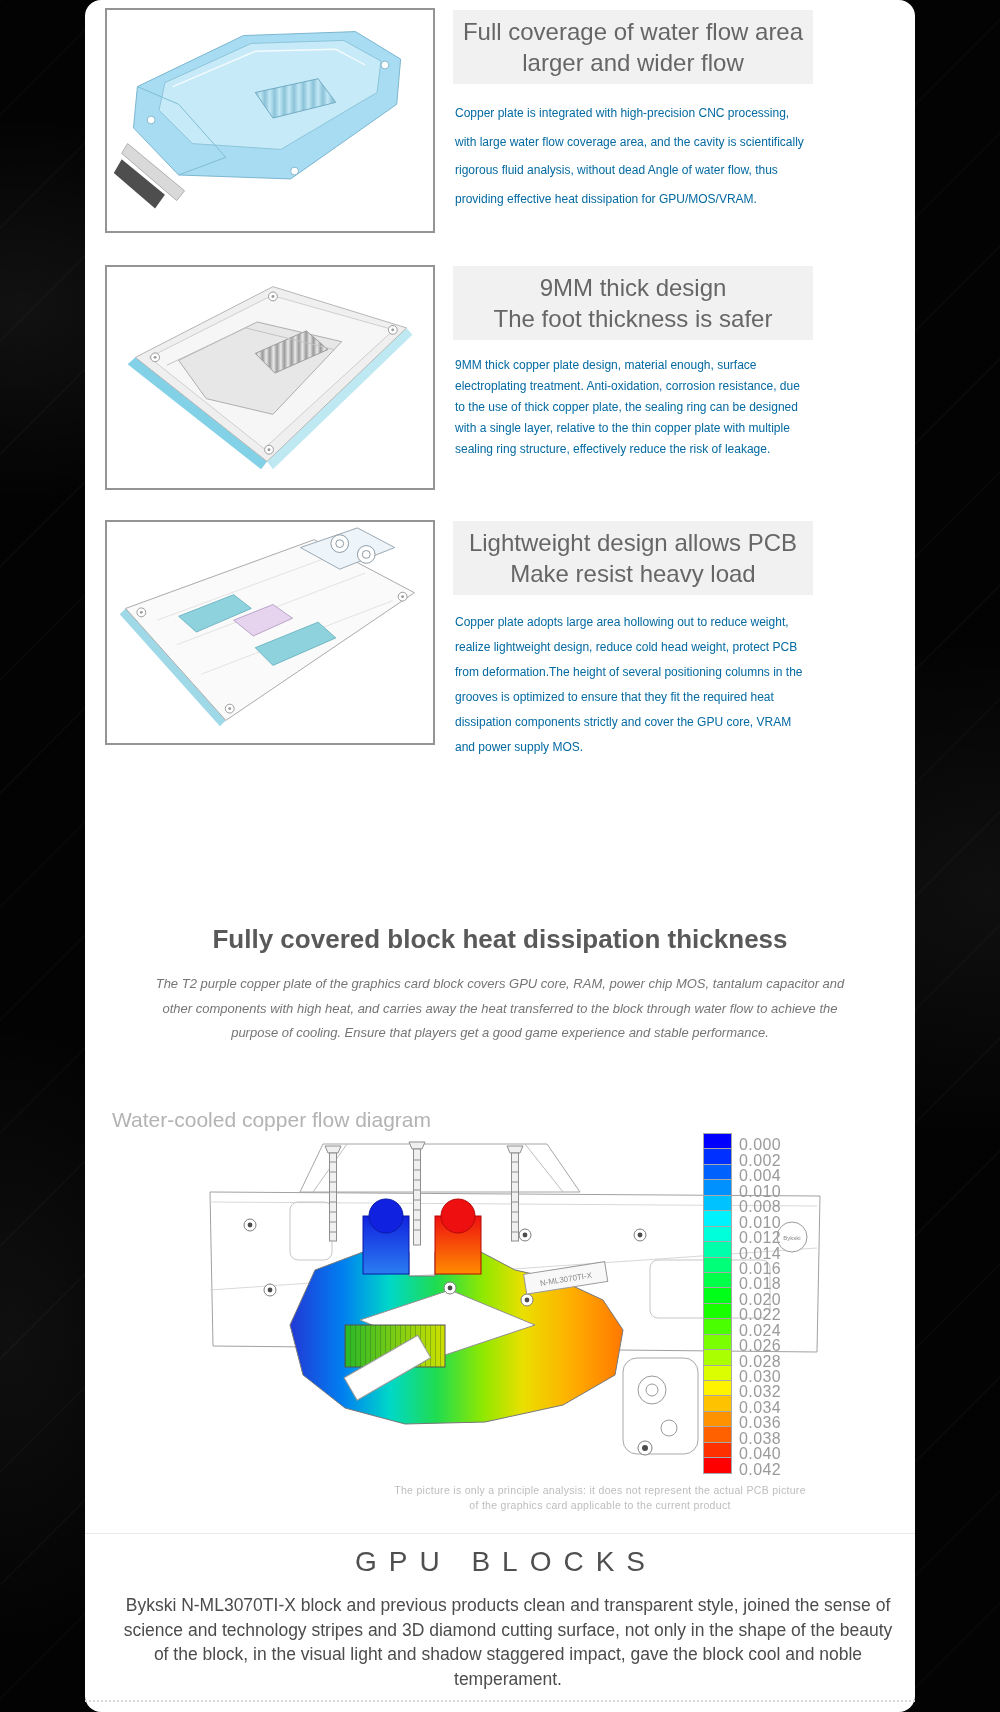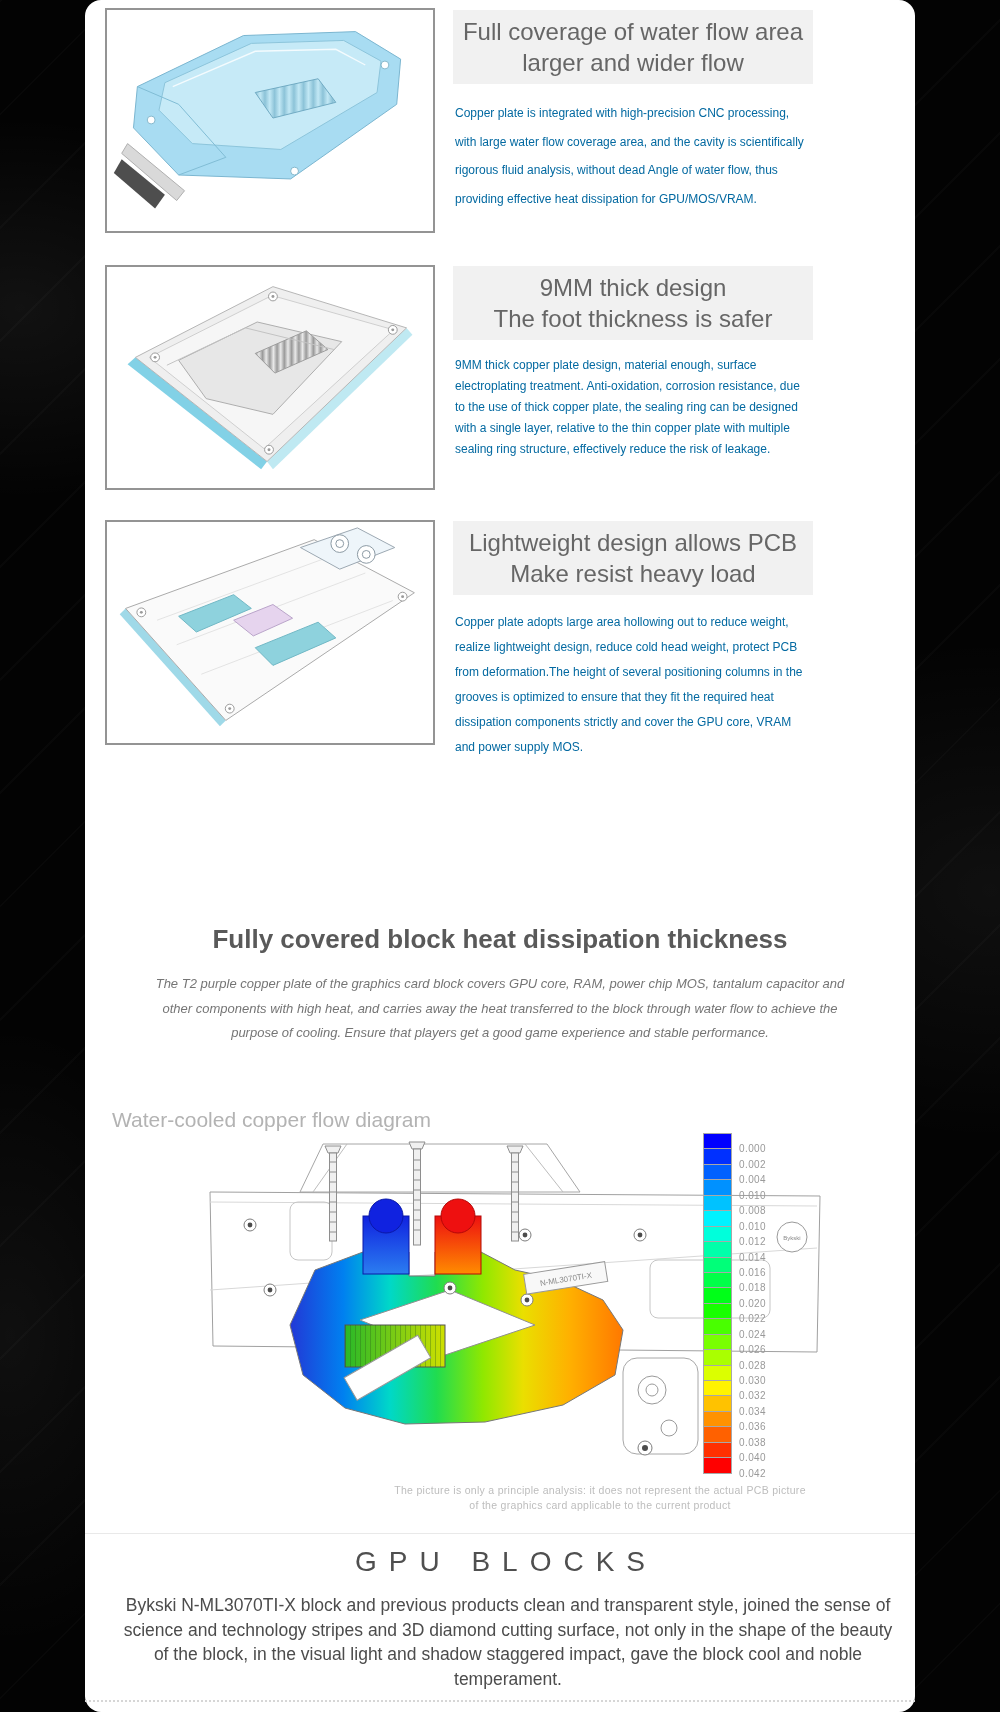--- a/index.html
+++ b/index.html
@@ -29,21 +29,21 @@
   .principle h2{font-size:26px;color:#595959;margin:0 0 17px;font-weight:bold;}
   .principle p{font-size:13px;color:#757575;line-height:24.5px;margin:0 auto;width:700px;font-style:italic;}
 
   
   .diagram-label{position:absolute;left:27px;top:1108px;font-size:21px;color:#b3b3b3;}
   .flow-svg{position:absolute;left:110px;top:1140px;}
   .legend{position:absolute;left:618px;top:1133px;z-index:3;}
   .lg-row{position:relative;width:29px;height:16.45px;margin-top:-1px;}
   .lg-row:first-child{margin-top:0;}
   .lg-sw{width:100%;height:100%;border:1px solid #a8a8a8;box-sizing:border-box;}
-  .lg-lb{position:absolute;left:36px;bottom:-5px;font-size:10px;color:#9a9a9a;
+  .lg-lb{position:absolute;left:36px;bottom:-5px;font-size:16px;color:#9a9a9a;
          letter-spacing:.4px;white-space:nowrap;}
   .disclaimer{position:absolute;left:200px;top:1483px;width:630px;text-align:center;
               font-size:10.5px;color:#bdbdbd;line-height:15px;letter-spacing:.3px;}
 
   
   .divider{position:absolute;left:0;top:1533px;width:830px;border-top:1px solid #e9e9e9;}
   .gpu-heading{position:absolute;left:0;top:1546px;width:830px;text-align:center;
                font-size:28px;color:#4f4f4f;letter-spacing:12px;text-indent:12px;}
   .gpu-body{position:absolute;left:33px;top:1593px;width:780px;text-align:center;
             font-size:17.5px;color:#4c4c4c;line-height:24.5px;}

